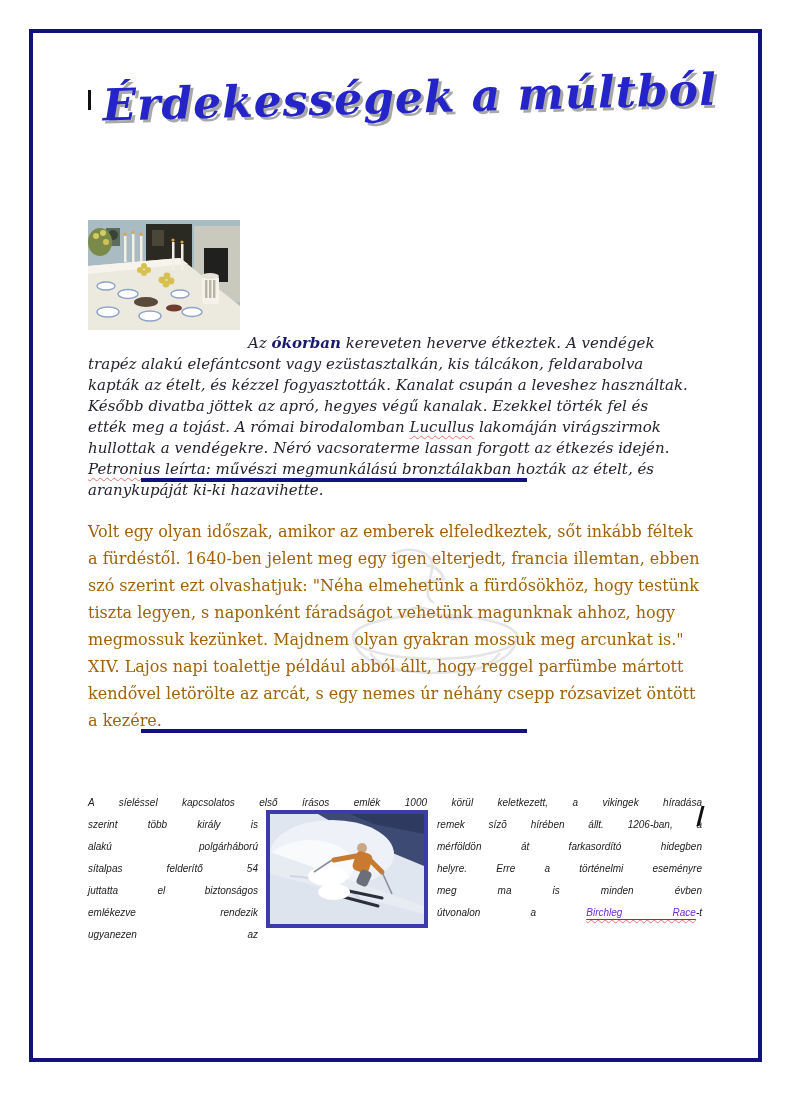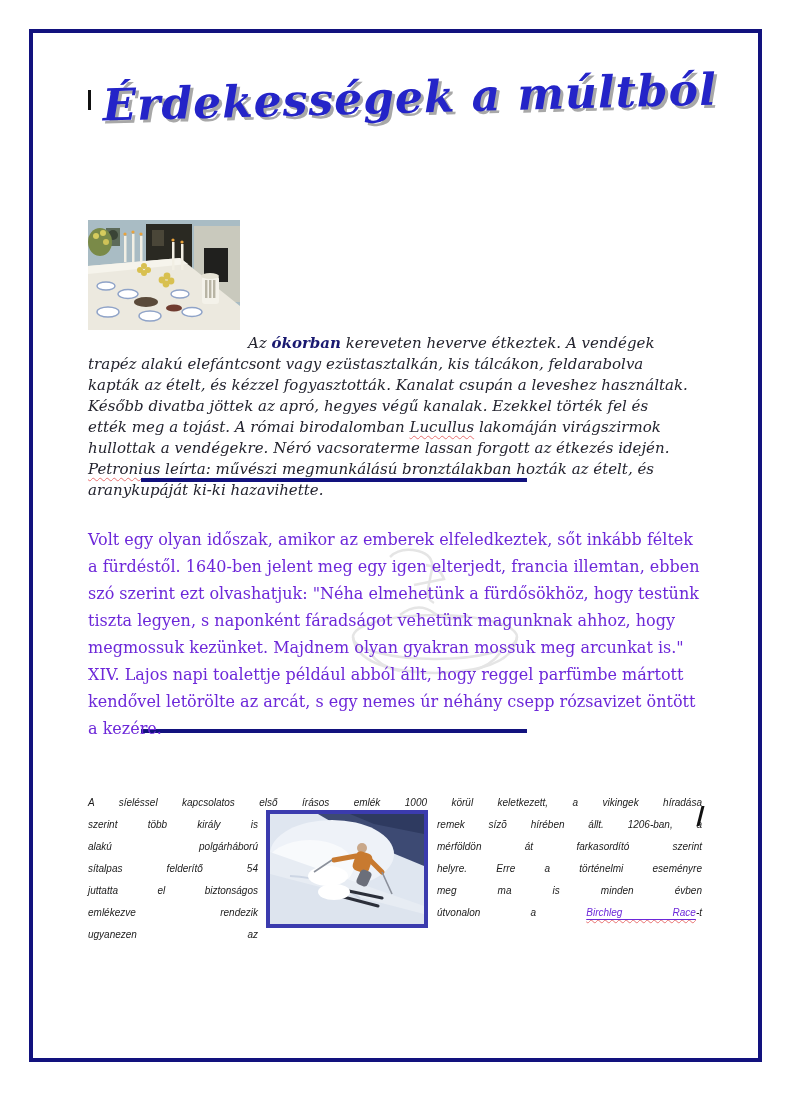--- a/index.html
+++ b/index.html
@@ -26,21 +26,21 @@
         text-decoration-color:#e87171;text-decoration-thickness:1px;text-underline-offset:3px;}
   
   .divider{position:absolute;left:141px;width:386px;height:4px;background:#12127e;}
   #divider-1{top:478px;}
   #divider-2{top:729px;}
   
   #washbasin{position:absolute;left:330px;top:545px;width:210px;height:155px;
         opacity:.6;z-index:0;}
   
   #s2-text{position:absolute;left:88px;top:518px;width:612px;z-index:1;
-        font-family:"DejaVu Serif",serif;font-size:16px;line-height:27px;color:#6d28d9;margin-top:8px;}
+        font-family:"DejaVu Serif",serif;font-size:16px;line-height:27px;color:#a16207;}
   #s2-text p{margin:0;}
   
   .s3{font-family:"Liberation Sans","DejaVu Sans",sans-serif;font-style:italic;
         font-size:10px;line-height:22px;color:#1b1b1b;}
   #s3-first{position:absolute;left:88px;top:792px;width:614px;
         text-align:justify;text-align-last:justify;}
   #s3-left{position:absolute;left:88px;top:814px;width:170px;}
   #s3-right{position:absolute;left:437px;top:814px;width:265px;}
   .s3line{text-align:justify;text-align-last:justify;height:22px;}
   #ski-img{position:absolute;left:266px;top:810px;width:154px;height:110px;
@@ -164,21 +164,21 @@
     <line x1="98" y1="44" x2="112" y2="58" stroke="#c87a30" stroke-width="5" stroke-linecap="round"></line>
     <line x1="62" y1="46" x2="44" y2="58" stroke="#8a8f9a" stroke-width="1.6"></line>
     <line x1="112" y1="58" x2="122" y2="80" stroke="#8a8f9a" stroke-width="1.6"></line>
     <line x1="74" y1="76" x2="112" y2="84" stroke="#2b2f3a" stroke-width="3" stroke-linecap="round"></line>
     <line x1="70" y1="82" x2="108" y2="92" stroke="#2b2f3a" stroke-width="3" stroke-linecap="round"></line>
     <ellipse cx="64" cy="78" rx="16" ry="8" fill="#ffffff"></ellipse>
   </svg>
 
   <div id="s3-right" class="s3">
     <div class="s3line">remek sízõ hírében állt. 1206-ban, a</div>
-    <div class="s3line">mérföldön át farkasordító szerint</div>
+    <div class="s3line">mérföldön át farkasordító hidegben</div>
     <div class="s3line">helyre. Erre a történelmi eseményre</div>
     <div class="s3line">meg ma is minden évben</div>
     <div class="s3line">
       <span>útvonalon a</span>
       <span class="sp"><a class="link">Birchleg Race</a></span><span>-t</span>
     </div>
   </div>
 
   <div id="cursor-ski" class="cursor"></div>
 

